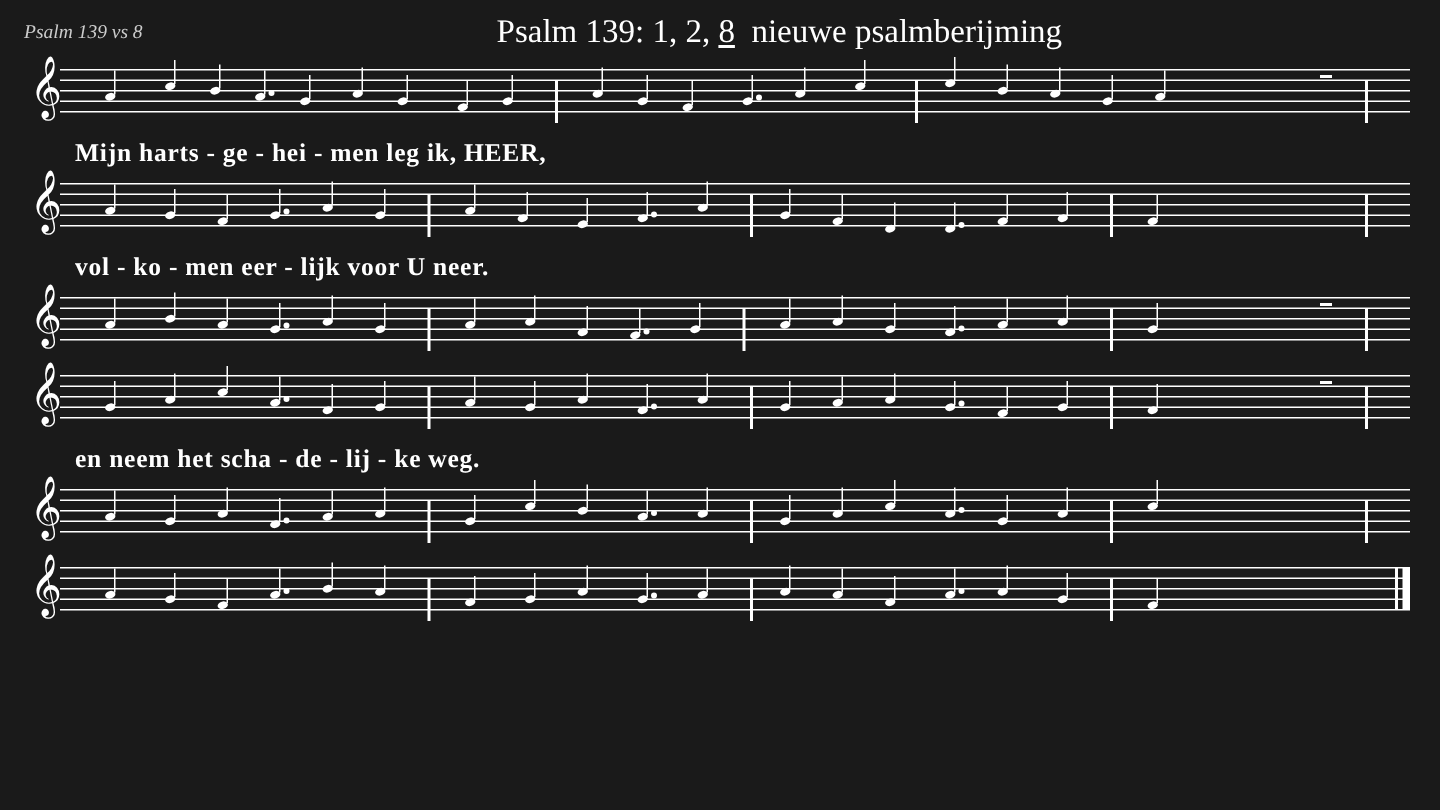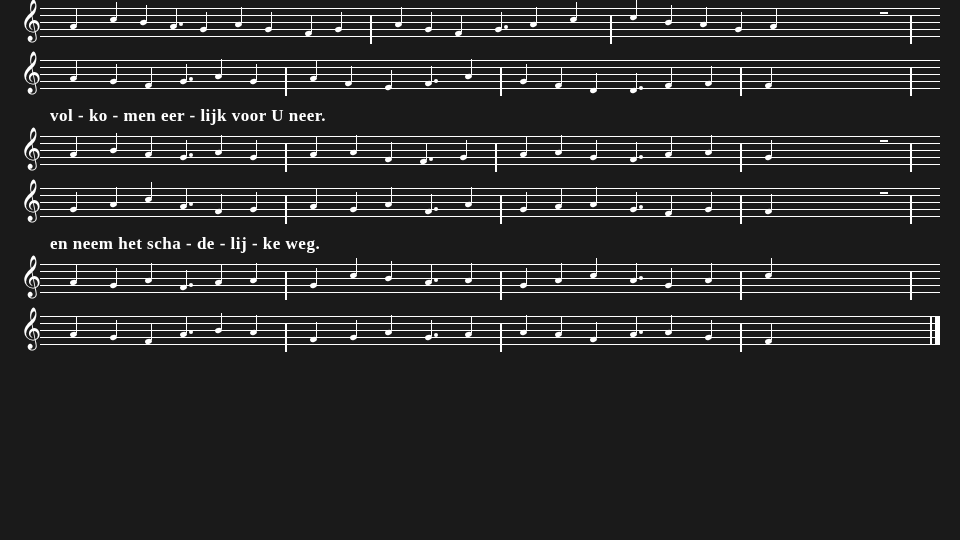--- a/index.html
+++ b/index.html
@@ -121,20 +121,26 @@
       position: absolute;
       width: 8px;
       height: 2px;
       background: white;
     }
   </style>
 </head>
 <body>
 
 <div class="page">
+  <div class="header">
+    <div class="psalm-ref">Psalm 139 vs 8</div>
+    <div class="psalm-title">
+      Psalm 139: 1, 2, <u>8</u>&nbsp; nieuwe psalmberijming
+    </div>
+  </div>
 
   <div class="music-area">
 
     <div class="staff-row">
       <div class="clef">𝄞</div>
       <div class="staff-lines">
         <div class="line"></div>
           <div class="line"></div>
           <div class="line"></div>
         <div class="line"></div>
@@ -181,20 +187,23 @@
         <div class="note" style="left:660px;top:14px;"></div>
         <div class="note-stem" style="left:666px;top:-1px;"></div>
         <div class="note" style="left:695px;top:19px;"></div>
         <div class="note-stem" style="left:701px;top:4px;"></div>
         <div class="note" style="left:730px;top:16px;"></div>
         <div class="note-stem" style="left:736px;top:1px;"></div>
         <div class="dash-mark" style="left:840px;top:4px;"></div>
         <div class="barline" style="left:870px;"></div>
       </div>
     </div>
+    <div class="lyrics-row">
+      <div class="lyrics-text">Mijn  harts - ge - hei - men  leg  ik,  HEER,</div>
+    </div>
 
     <div class="staff-row">
       <div class="clef">𝄞</div>
       <div class="staff-lines">
         <div class="line"></div>
           <div class="line"></div>
           <div class="line"></div>
         <div class="line"></div>
           <div class="line"></div>
         <div class="note" style="left:30px;top:16px;"></div>

